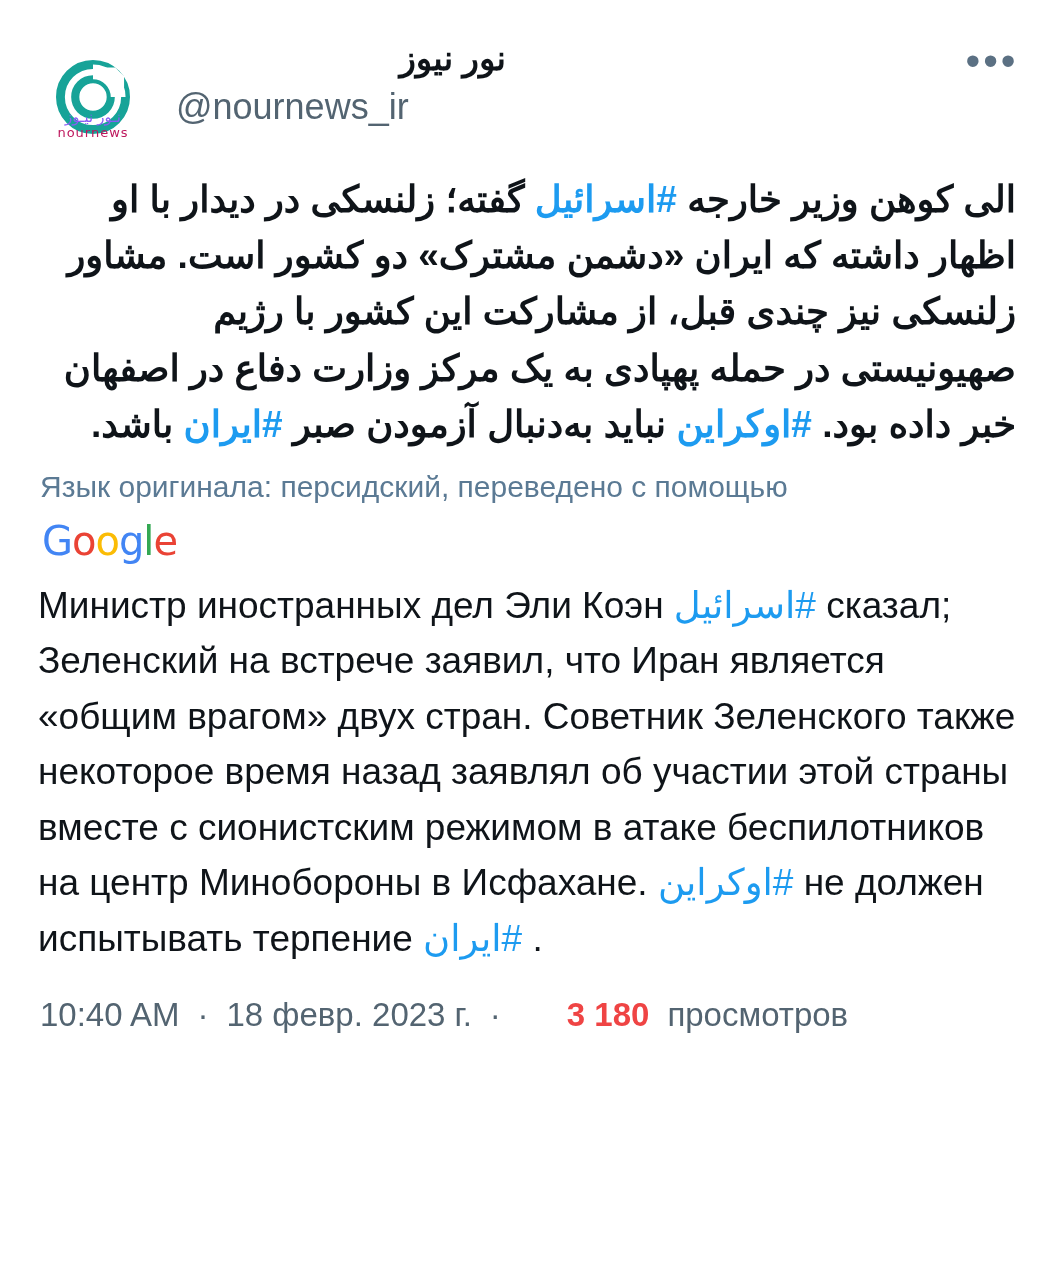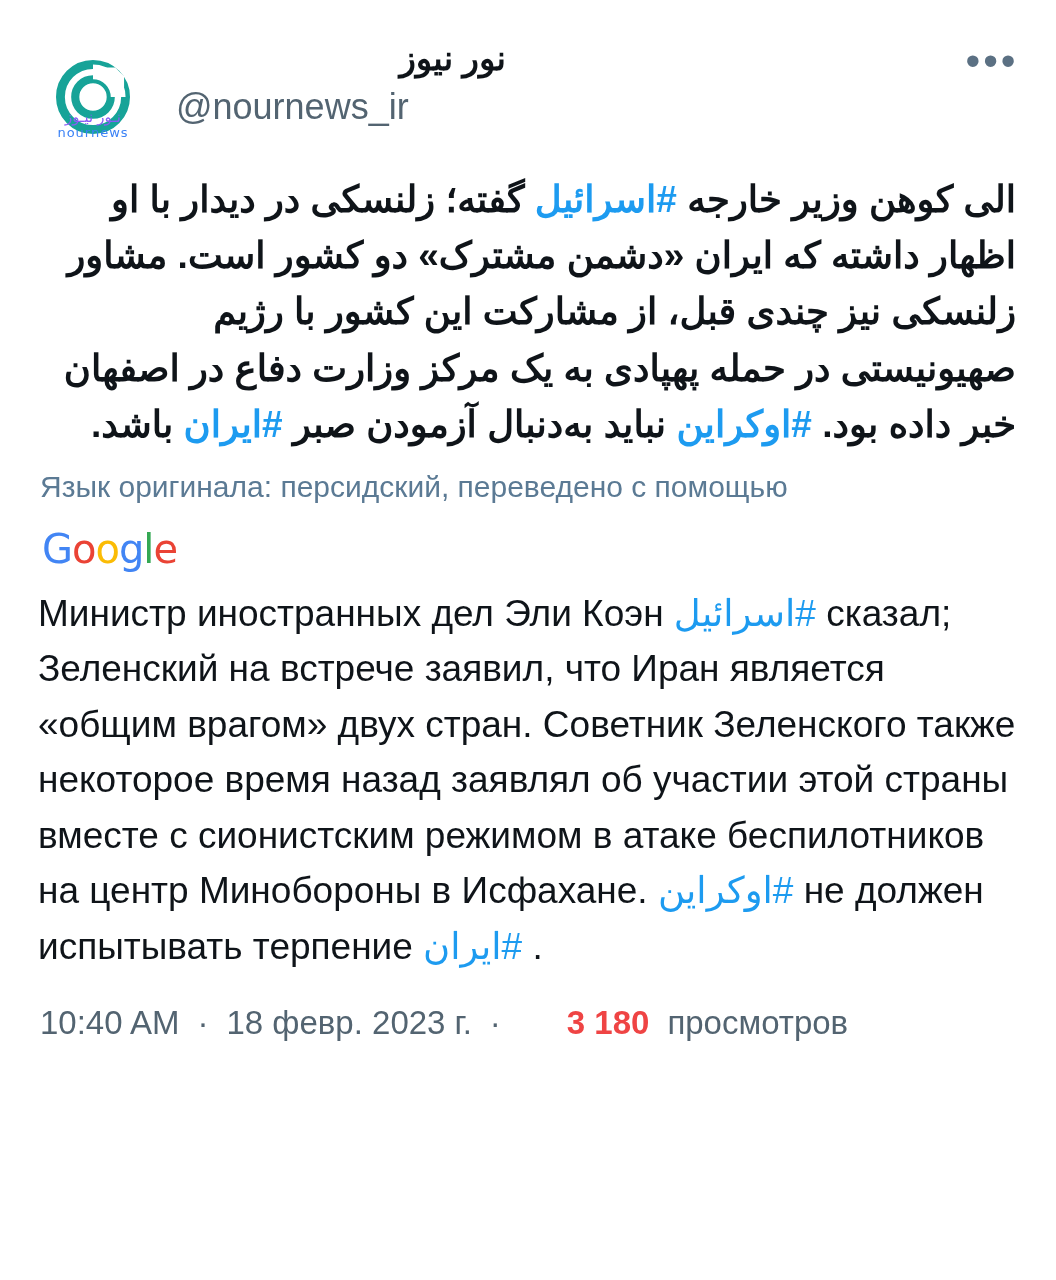--- a/index.html
+++ b/index.html
@@ -45,21 +45,21 @@
     height: 74px;
   }
   .avatar .logo-text {
     position: absolute;
     bottom: 2px;
     left: 0;
     right: 0;
     text-align: center;
     font-size: 13px;
     letter-spacing: 1px;
-    color: #3b82f6;
+    color: #be185d;
     font-family: "DejaVu Sans", sans-serif;
   }
   .avatar .logo-text-fa {
     position: absolute;
     bottom: 16px;
     left: 0;
     right: 0;
     text-align: center;
     font-size: 15px;
     color: #8b5cf6;
@@ -118,21 +118,21 @@
     padding: 0 6px;
     font-weight: bold;
   }
   .hashtag { color: #1d9bf0; }
 
   .translate-note {
     direction: ltr;
     font-size: 30px;
     line-height: 1.35;
     color: #5b7a94;
-    margin: 14px 0 18px 2px;
+    margin: 14px 0 10px 2px;
     padding: 0 4px;
   }
 
   .google-logo {
     font-size: 40px;
     letter-spacing: -1px;
     font-weight: 400;
     font-family: "DejaVu Sans", sans-serif;
     margin: 4px 0 14px 4px;
     padding: 0 4px;

